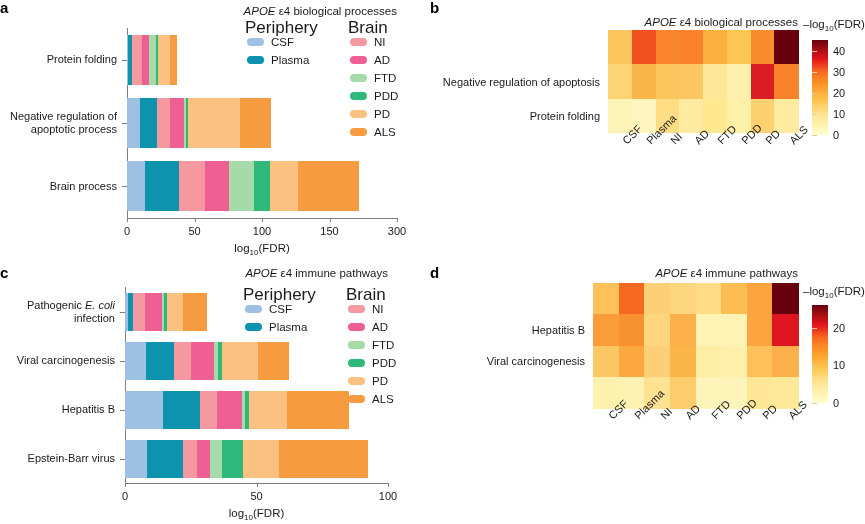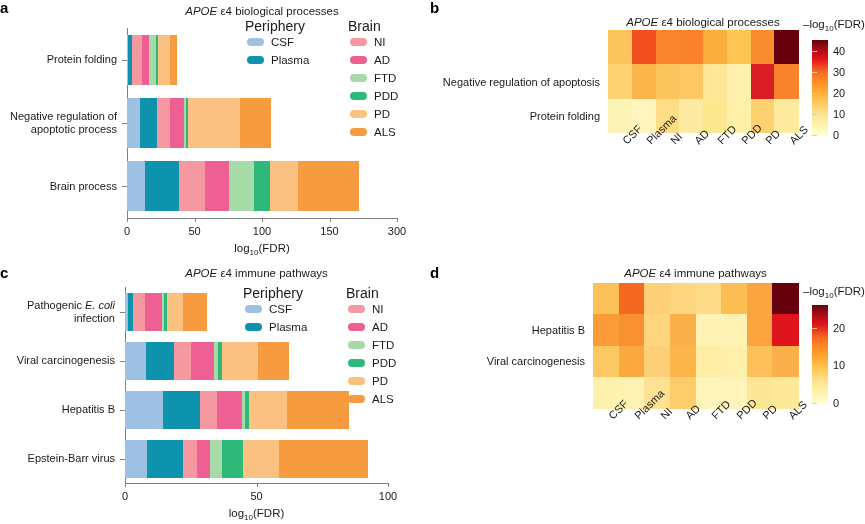--- a/index.html
+++ b/index.html
@@ -7,21 +7,21 @@
     width:865px;height:524px;background:#ffffff;
     font-family:"Liberation Sans","DejaVu Sans",sans-serif;
     color:#1a1a1a;overflow:hidden;position:relative;
   }
   .panel{position:absolute;}
   .plabel{
     position:absolute;font-weight:bold;font-size:15px;color:#000;
     line-height:1;
   }
   .ptitle{
-    position:absolute;font-size:11.5px;color:#1a1a1a;text-align:center;
+    position:absolute;font-size:11.5px;color:#1a1a1a;text-align:right;
     white-space:nowrap;
   }
   .ptitle i{font-style:italic;}
   .axis-y{position:absolute;background:#808080;width:1px;}
   .axis-x{position:absolute;background:#808080;height:1px;}
   .tick{position:absolute;background:#808080;width:1px;height:4px;}
   .ticklbl{
     position:absolute;font-size:11px;color:#1a1a1a;text-align:center;
     white-space:nowrap;
   }
@@ -31,21 +31,21 @@
     white-space:nowrap;line-height:13px;
   }
   .ylbl i{font-style:italic;}
   .axtitle{
     position:absolute;font-size:11.5px;color:#1a1a1a;text-align:center;
     white-space:nowrap;
   }
   .bar{position:absolute;}
   .seg{position:absolute;top:0;height:100%;}
   .leg-head{
-    position:absolute;font-size:14px;color:#1a1a1a;white-space:nowrap;
+    position:absolute;font-size:17px;color:#1a1a1a;white-space:nowrap;
   }
   .leg-item{position:absolute;height:14px;}
   .leg-sw{
     position:absolute;left:0;top:3px;width:17px;height:8px;border-radius:4px;
   }
   .leg-tx{
     position:absolute;left:24px;top:0;font-size:11.5px;color:#1a1a1a;
     white-space:nowrap;line-height:14px;
   }
   .hm-cell{position:absolute;}

